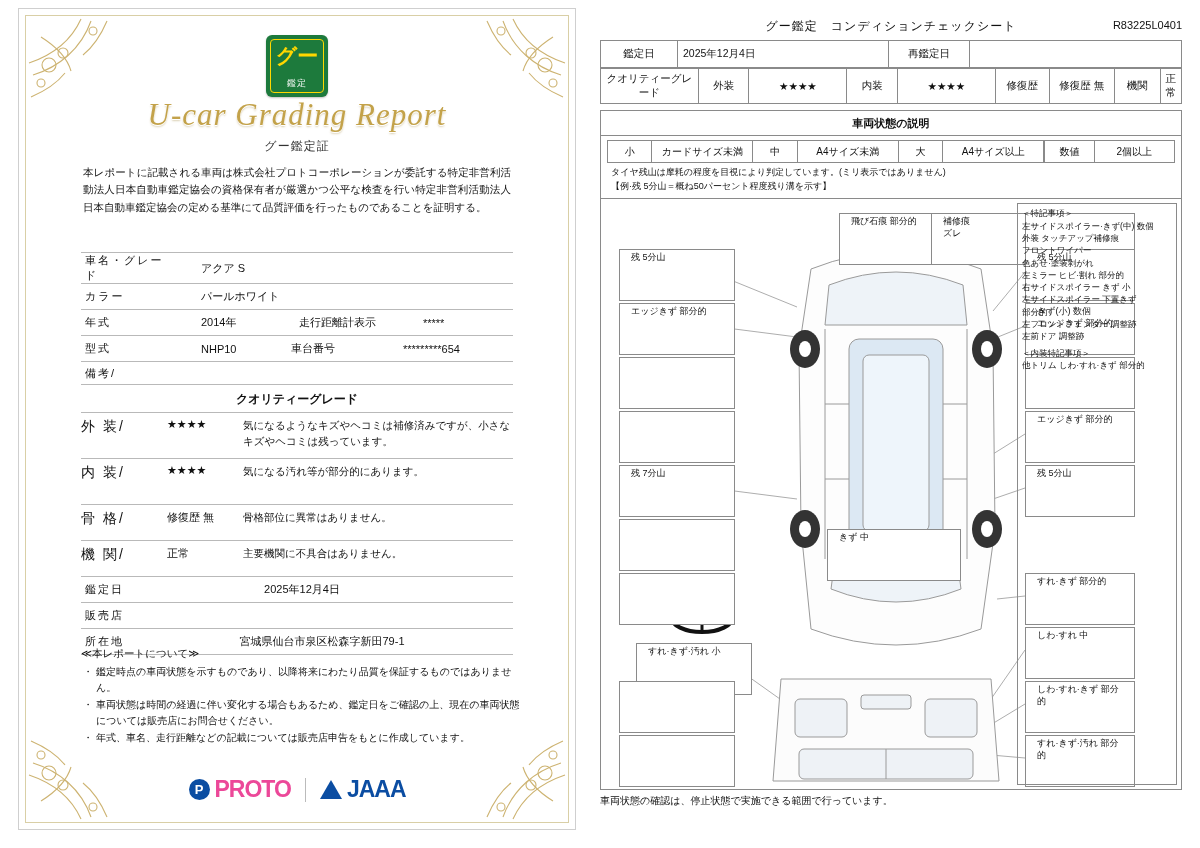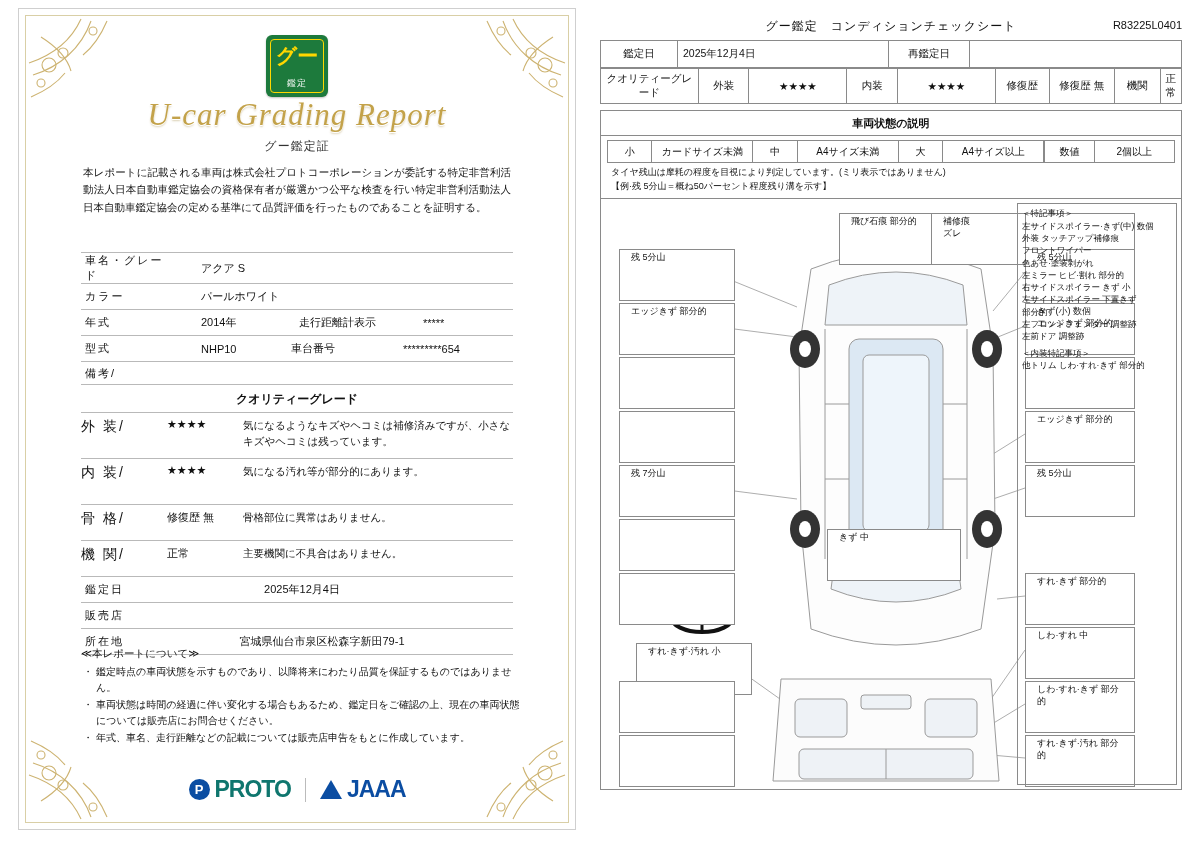--- a/index.html
+++ b/index.html
@@ -41,21 +41,21 @@
 
   .notes{position:absolute;left:62px;right:46px;font-size:10px;line-height:1.55;}
   .notes .nh{font-size:10.5px;margin-bottom:3px;}
   .notes ul{margin:0;padding-left:13px;list-style:none;}
   .notes li{margin-bottom:2px;position:relative;padding-left:2px;}
   .notes li:before{content:"・";position:absolute;left:-11px;}
 
   .logos{position:absolute;left:0;right:0;bottom:26px;display:flex;justify-content:center;align-items:center;gap:14px;}
   .proto{display:flex;align-items:center;gap:5px;}
   .proto .mark{width:21px;height:21px;border-radius:50%;background:#0b4da2;color:#fff;font-size:13px;font-weight:bold;display:flex;align-items:center;justify-content:center;}
-  .proto .txt{font-size:23px;font-weight:bold;color:#0f766e;letter-spacing:-1px;}
+  .proto .txt{font-size:23px;font-weight:bold;color:#ec4899;letter-spacing:-1px;}
   .divider{width:1px;height:24px;background:#bbb;}
   .jaaa{display:flex;align-items:center;gap:5px;}
   .jaaa .tri{width:0;height:0;border-left:11px solid transparent;border-right:11px solid transparent;border-bottom:19px solid #0b4da2;}
   .jaaa .txt{font-size:23px;font-weight:bold;color:#0b4da2;letter-spacing:-1px;}
 
   
   .right{position:absolute;left:600px;top:18px;width:582px;height:812px;}
   .rhead{position:relative;height:22px;}
   .rtitle{position:absolute;left:0;right:0;text-align:center;font-size:12px;letter-spacing:1px;}
   .rcode{position:absolute;right:0;top:1px;font-size:11px;}
@@ -413,15 +413,16 @@
         <div>右サイドスポイラー きず 小</div>
         <div>左サイドスポイラー 下置きず</div>
         <div>部分的</div>
         <div>左フロントフェンダー 調整跡</div>
         <div>左前ドア 調整跡</div>
         <div style="margin-top:4px;">＜内装特記事項＞</div>
         <div>他トリム しわ·すれ·きず 部分的</div>
       </div>
     </div>
 
+    <div class="foot">車両状態の確認は、停止状態で実施できる範囲で行っています。</div>
   </div>
 
 </div>
 
 </body></html>

